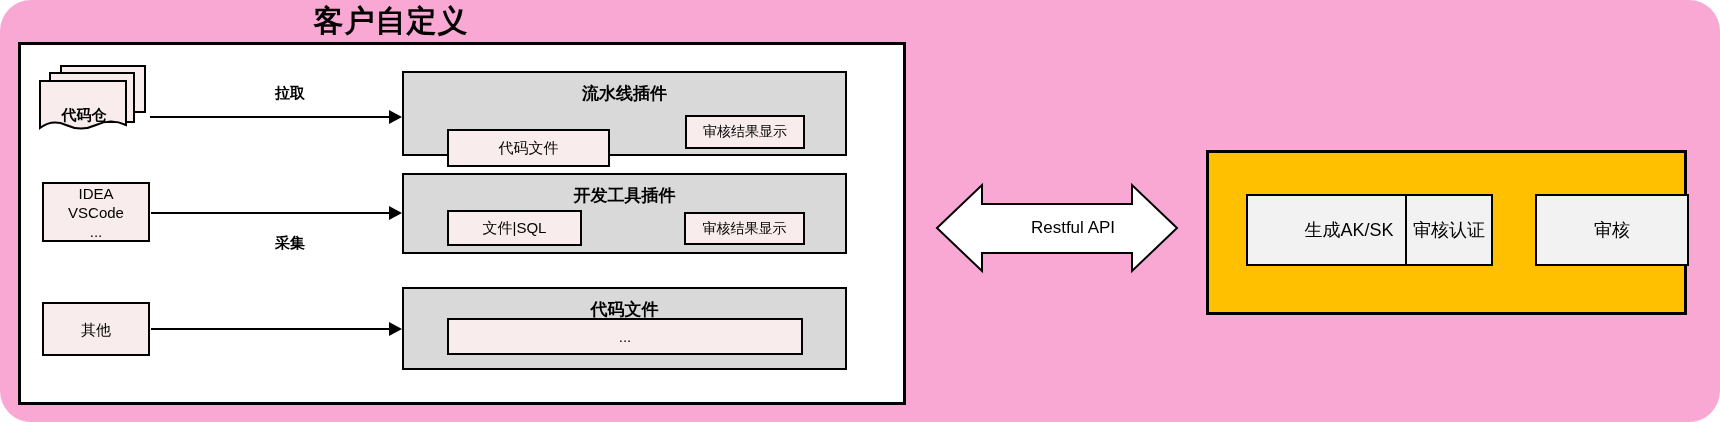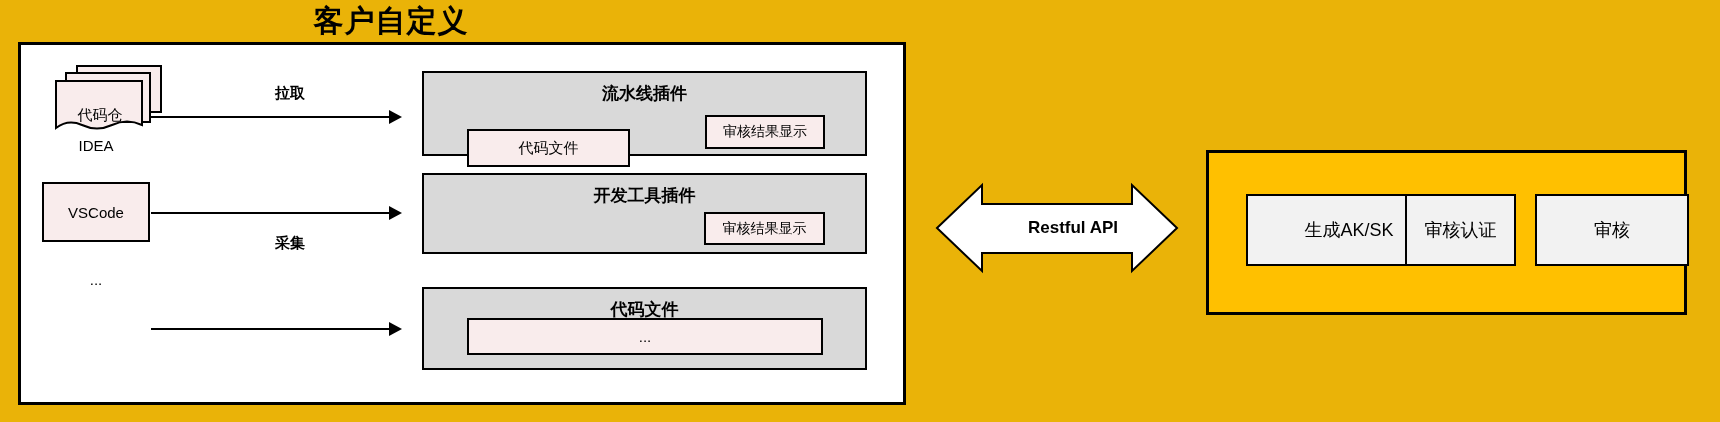--- a/index.html
+++ b/index.html
@@ -1,60 +1,60 @@
 <!DOCTYPE html>
 <html><head>
 <meta charset="utf-8">
 <style>
   html,body{margin:0;padding:0;background:#ffffff;}
   body{font-family:"Liberation Sans", sans-serif; color:#000;}
-  .canvas{position:relative;width:1720px;height:422px;background:#eab308;overflow:hidden;}
+  .canvas{position:relative;width:1720px;height:422px;background:#f9a8d4;overflow:hidden;border-radius:31px;}
 
   .big-title{position:absolute;font-weight:900;font-size:30px;text-align:center;letter-spacing:1px;}
   .customer-title{left:241px;top:1px;width:300px;}
   .sql-title{left:1274px;top:102px;width:200px;font-size:32px;}
 
   .outer-box{position:absolute;left:18px;top:42px;width:888px;height:363px;border:3px solid #000;box-sizing:border-box;background:#fff;}
 
   .node{position:absolute;background:#F9ECEC;border:2px solid #000;box-sizing:border-box;
         display:flex;flex-direction:column;align-items:center;justify-content:center;
-        font-size:15px;text-align:center;line-height:19px;gap:48px;}
+        font-size:15px;text-align:center;line-height:19px;}
   .ide-box{left:42px;top:182px;width:108px;height:60px;}
   .other-box{left:42px;top:302px;width:108px;height:54px;}
 
-  .repo-stack{position:absolute;left:54px;top:64px;width:112px;height:82px;}
+  .repo-stack{position:absolute;left:38px;top:64px;width:112px;height:82px;font-weight:bold;}
   .repo-stack svg{position:absolute;left:0;top:0;}
   .repo-label{position:absolute;left:0;top:42px;width:92px;text-align:center;font-size:15px;}
 
   .arrow-label{position:absolute;left:175px;width:130px;text-align:right;font-weight:bold;font-size:15px;}
   .pull-label{top:84px;}
   .collect-label{top:186px;margin-top:48px;}
 
-  .plugin-box{position:absolute;left:402px;width:445px;background:#D9D9D9;border:2px solid #000;box-sizing:border-box;margin-left:20px;}
+  .plugin-box{position:absolute;left:402px;width:445px;background:#D9D9D9;border:2px solid #000;box-sizing:border-box;}
   .p1{top:71px;height:85px;}
   .p2{top:173px;height:81px;}
   .p3{top:287px;height:83px;}
   .plugin-title{position:absolute;left:0;top:9px;width:100%;text-align:center;font-weight:bold;font-size:17px;}
   .pitem{position:absolute;background:#F9ECEC;border:2px solid #000;box-sizing:border-box;
          display:flex;align-items:center;justify-content:center;font-size:15px;}
   .p1-i1{left:43px;top:56px;width:163px;height:38px;}
   .p1-i2{left:281px;top:42px;width:120px;height:34px;font-size:14px;}
   .p2-i1{left:43px;top:35px;width:135px;height:36px;}
   .p2-i2{left:280px;top:37px;width:121px;height:33px;font-size:14px;}
   .p3-i1{left:43px;top:29px;width:356px;height:37px;}
 
   .overlay{position:absolute;left:0;top:0;width:1720px;height:422px;pointer-events:none;}
 
-  .restful-label{position:absolute;left:1003px;top:218px;width:140px;text-align:center;font-weight:bold;font-size:17px;}
+  .restful-label{position:absolute;left:1003px;top:218px;width:140px;text-align:center;font-weight:normal;font-size:17px;}
 
   .orange-box{position:absolute;left:1206px;top:150px;width:481px;height:165px;background:#FFC000;border:3px solid #000;box-sizing:border-box;}
   .oitem{position:absolute;top:41px;height:72px;background:#F2F2F2;border:2px solid #000;box-sizing:border-box;
          display:flex;align-items:center;justify-content:center;font-size:18px;}
   .o1{left:37px;width:162px;padding-left:44px;}
-  .o2{left:196px;width:111px;}
+  .o2{left:196px;width:88px;}
   .o3{left:326px;width:154px;}
 </style>
 </head>
 <body>
 
 <div class="canvas">
 
   <div class="big-title customer-title">客户自定义</div>
 
   <div class="outer-box"></div>
@@ -83,32 +83,36 @@
     </svg>
     <div class="repo-label">代码仓</div>
   </div>
 
   <div class="node ide-box">
     <div>IDEA</div>
     <div>VSCode</div>
     <div>...</div>
   </div>
 
+  <div class="node other-box">
+    <div>其他</div>
+  </div>
 
   <div class="arrow-label pull-label">拉取</div>
   <div class="arrow-label collect-label">采集</div>
 
   <div class="plugin-box p1">
     <div class="plugin-title">流水线插件</div>
     <div class="pitem p1-i1">代码文件</div>
     <div class="pitem p1-i2">审核结果显示</div>
   </div>
 
   <div class="plugin-box p2">
     <div class="plugin-title">开发工具插件</div>
+    <div class="pitem p2-i1">文件|SQL</div>
     <div class="pitem p2-i2">审核结果显示</div>
   </div>
 
   <div class="plugin-box p3">
     <div class="plugin-title">代码文件</div>
     <div class="pitem p3-i1">...</div>
   </div>
 
   <div class="restful-label">Restful API</div>
 

